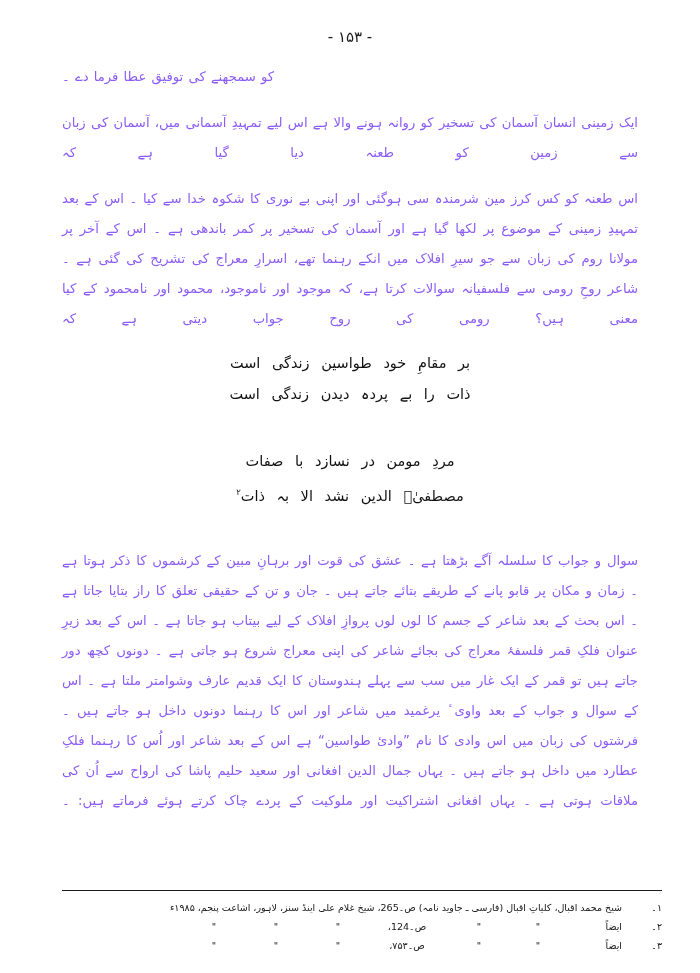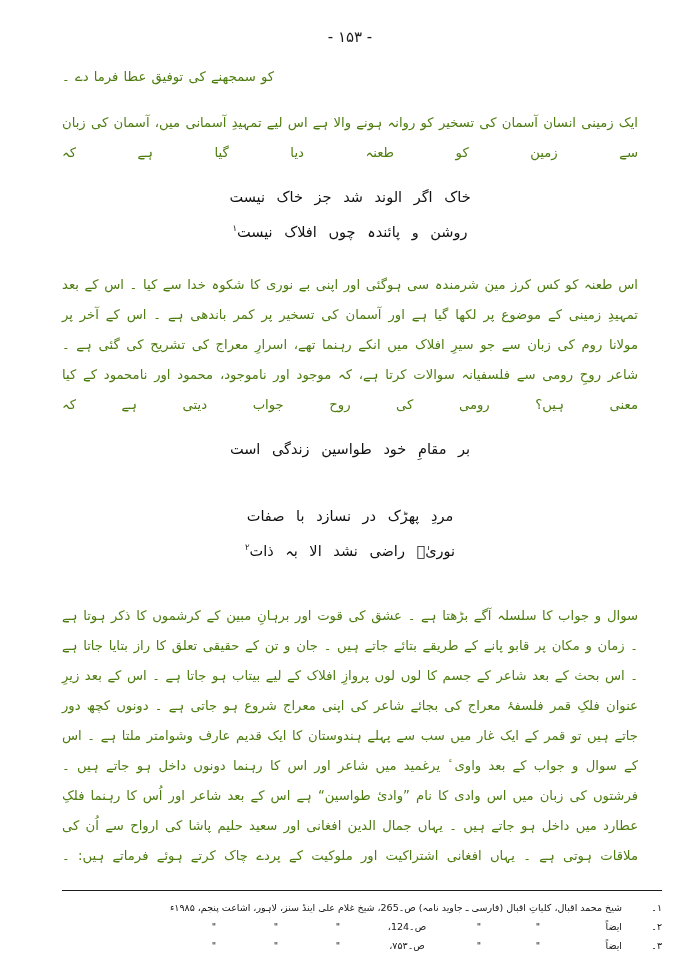--- a/index.html
+++ b/index.html
@@ -40,21 +40,21 @@
   }
 
   p.para {
     margin: 0 0 4px 0;
     text-align: justify;
     text-align-last: justify;
     font-size: 13.2px;
     line-height: 30px;
     letter-spacing: -0.1px;
     word-spacing: 1px;
-    color: #4d7c0f;
+    color: #8b5cf6;
   }
 
   
   p.para.end-line {
     text-align: left;
     text-align-last: left;
   }
 
   .spacer-sm { height: 12px; }
 
@@ -161,38 +161,35 @@
   <div class="page-number">- ۱۵۳ -</div>
 
   <div class="body-region">
 
     <p class="para end-line">کو سمجھنے کی توفیق عطا فرما دے ۔</p>
 
     <div class="spacer-sm"></div>
 
     <p class="para">ایک زمینی انسان آسمان کی تسخیر کو روانہ ہونے والا ہے اس لیے تمہیدِ آسمانی میں، آسمان کی زبان سے زمین کو طعنہ دیا گیا ہے کہ</p>
 
-    <div class="couplet">
-      <div class="line">خاک اگر الوند شد جز خاک نیست</div>
-      <div class="line"><span>روشن و پائندہ چوں افلاک نیست</span><span class="sup">۱</span></div>
-    </div>
 
     <div class="spacer-sm"></div>
 
     <p class="para">اس طعنہ کو کس کرز مین شرمندہ سی ہوگئی اور اپنی بے نوری کا شکوہ خدا سے کیا ۔ اس کے بعد تمہیدِ زمینی کے موضوع پر لکھا گیا ہے اور آسمان کی تسخیر پر کمر باندھی ہے ۔ اس کے آخر پر مولانا روم کی زبان سے جو سیرِ افلاک میں انکے رہنما تھے، اسرارِ معراج کی تشریح کی گئی ہے ۔ شاعر روحِ رومی سے فلسفیانہ سوالات کرتا ہے، کہ موجود اور ناموجود، محمود اور نامحمود کے کیا معنی ہیں؟ رومی کی روح جواب دیتی ہے کہ</p>
 
     <div class="couplet">
       <div class="line">بر مقامِ خود طواسین زندگی است</div>
+      <div class="line">ذات را بے پردہ دیدن زندگی است</div>
     </div>
 
     <div class="spacer-sm"></div>
 
     <div class="couplet">
-      <div class="line">مردِ پھڑک در نسازد با صفات</div>
-      <div class="line"><span>نوریٰؐ راضی نشد الا بہ ذات</span><span class="sup">۲</span></div>
+      <div class="line">مردِ مومن در نسازد با صفات</div>
+      <div class="line"><span>مصطفیٰؐ الدین نشد الا بہ ذات</span><span class="sup">۲</span></div>
     </div>
 
     <div class="spacer-sm"></div>
 
 
     <div class="spacer-sm"></div>
 
     <p class="para">سوال و جواب کا سلسلہ آگے بڑھتا ہے ۔ عشق کی قوت اور برہانِ مبین کے کرشموں کا ذکر ہوتا ہے ۔ زمان و مکان پر قابو پانے کے طریقے بتائے جاتے ہیں ۔ جان و تن کے حقیقی تعلق کا راز بتایا جاتا ہے ۔ اس بحث کے بعد شاعر کے جسم کا لوں لوں پروازِ افلاک کے لیے بیتاب ہو جاتا ہے ۔ اس کے بعد زیرِ عنوان فلکِ قمر فلسفۂ معراج کی بجائے شاعر کی اپنی معراج شروع ہو جاتی ہے ۔ دونوں کچھ دور جاتے ہیں تو قمر کے ایک غار میں سب سے پہلے ہندوستان کا ایک قدیم عارف وشوامتر ملتا ہے ۔ اس کے سوال و جواب کے بعد واوی ٔ یرغمید میں شاعر اور اس کا رہنما دونوں داخل ہو جاتے ہیں ۔ فرشتوں کی زبان میں اس وادی کا نام ”وادیٔ طواسین“ ہے اس کے بعد شاعر اور اُس کا رہنما فلکِ عطارد میں داخل ہو جاتے ہیں ۔ یہاں جمال الدین افغانی اور سعید حلیم پاشا کی ارواح سے اُن کی ملاقات ہوتی ہے ۔ یہاں افغانی اشتراکیت اور ملوکیت کے پردے چاک کرتے ہوئے فرماتے ہیں: ۔</p>
 
   </div>

